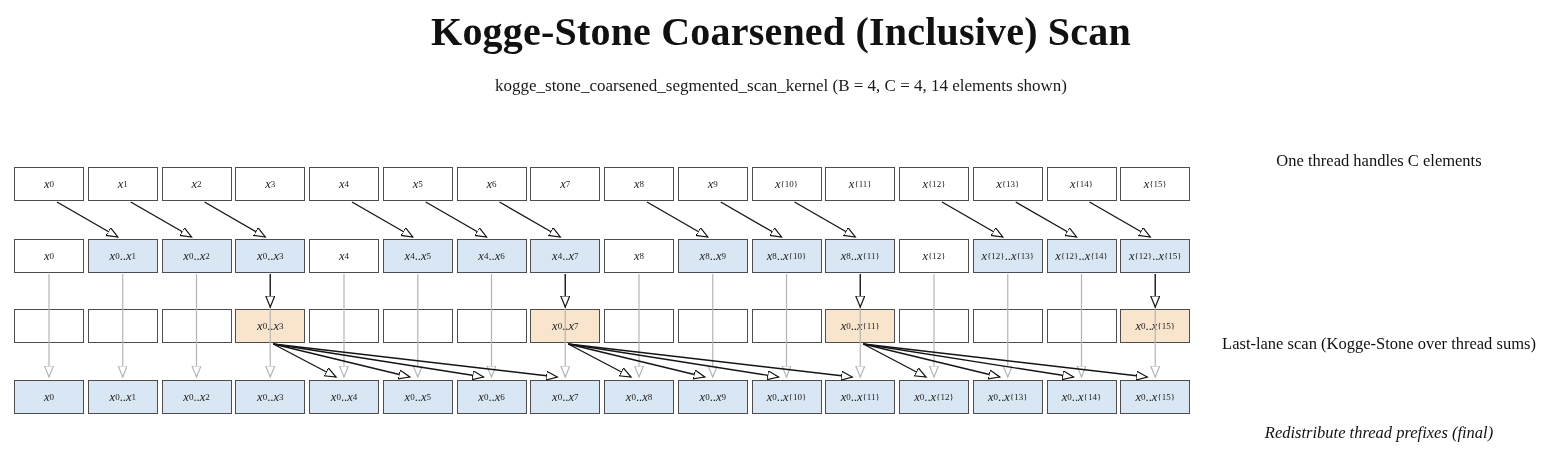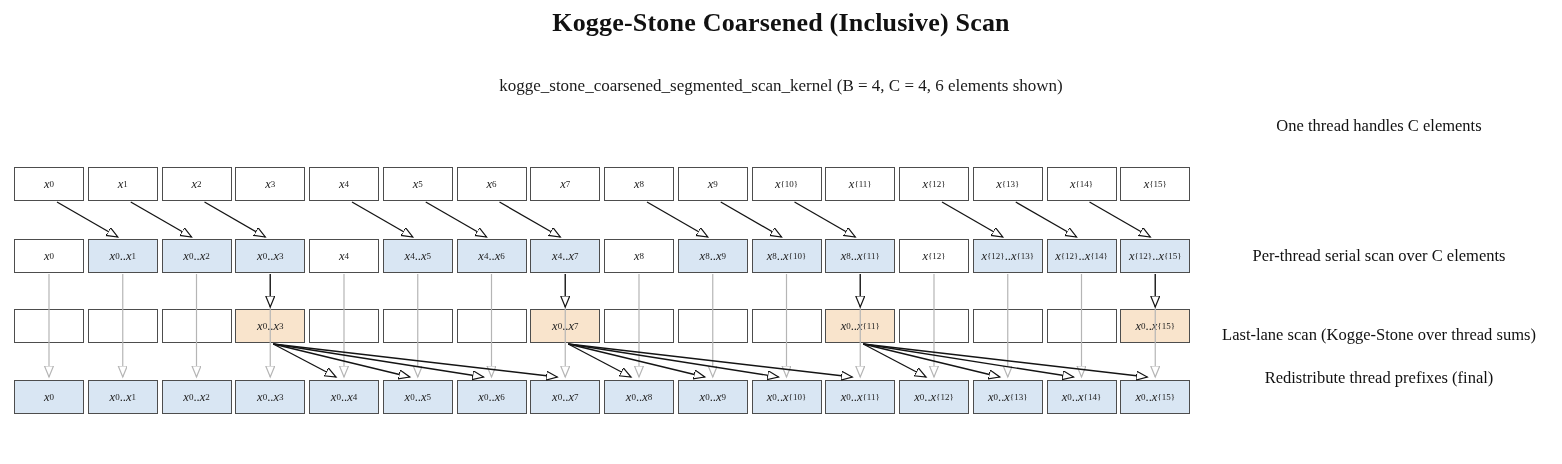--- a/index.html
+++ b/index.html
@@ -1,45 +1,44 @@
 <!DOCTYPE html>
 <html><head>
 <meta charset="utf-8">
 <style>
   html,body{margin:0;padding:0;background:#ffffff;}
   .page{position:relative;width:1562px;height:464px;background:#ffffff;overflow:hidden;
         font-family:"Liberation Serif","DejaVu Serif",serif;color:#111;}
   .title{position:absolute;left:0;top:8px;width:1562px;text-align:center;
-         font-size:26px;font-weight:700;letter-spacing:0.2px;}
+         font-size:40px;font-weight:700;letter-spacing:0.2px;}
   .subtitle{position:absolute;left:0;top:76px;width:1562px;text-align:center;font-size:17px;color:#1a1a1a;}
   .ann{position:absolute;left:1196px;width:366px;text-align:center;font-size:16.5px;
-       color:#111;white-space:nowrap;line-height:21px;}
+       color:#111;white-space:nowrap;line-height:21px;margin-top:35px;}
   .ann-input{top:115px;}
   .ann-serial{top:245px;}
-  .ann-lastlane{top:324px;}
-  .ann-redistribute{top:367px;}
+  .ann-lastlane{top:298px;}
+  .ann-redistribute{top:387px;font-style:italic;}
   .ann-notation{top:428px;}
   .box{position:absolute;box-sizing:border-box;border:1.4px solid #4d4d4d;
        display:flex;align-items:center;justify-content:center;
        font-size:12.5px;color:#222;background:#fff;}
   .box i{font-style:italic;}
   sub{font-size:0.72em;line-height:0;}
   .arrow-layer{position:absolute;left:0;top:0;width:1562px;height:464px;pointer-events:none;}
 </style>
 </head>
 <body>
 
 <div class="page">
   <div class="title">Kogge-Stone Coarsened (Inclusive) Scan</div>
-  <div class="subtitle">kogge_stone_coarsened_segmented_scan_kernel (B = 4, C = 4, 6 elements shown)</div>
+  <div class="subtitle">kogge_stone_coarsened_segmented_scan_kernel (B = 4, C = 4, 14 elements shown)</div>
 
   <div class="ann ann-input">
     <div>One thread handles C elements</div>
   </div>
-  <div class="ann ann-serial">Per-thread serial scan over C elements</div>
   <div class="ann ann-lastlane">Last-lane scan (Kogge-Stone over thread sums)</div>
   <div class="ann ann-redistribute">Redistribute thread prefixes (final)</div>
 
   <div id="box-layer">
       <div class="box" style="left: 14px; top: 167px; width: 70px; height: 34px; background: rgb(255, 255, 255); border-color: rgb(77, 77, 77);">
         <i>x</i>
         <sub>0</sub>
       </div>
       <div class="box" style="left: 87.75px; top: 167px; width: 70px; height: 34px; background: rgb(255, 255, 255); border-color: rgb(77, 77, 77);">
         <i>x</i>

